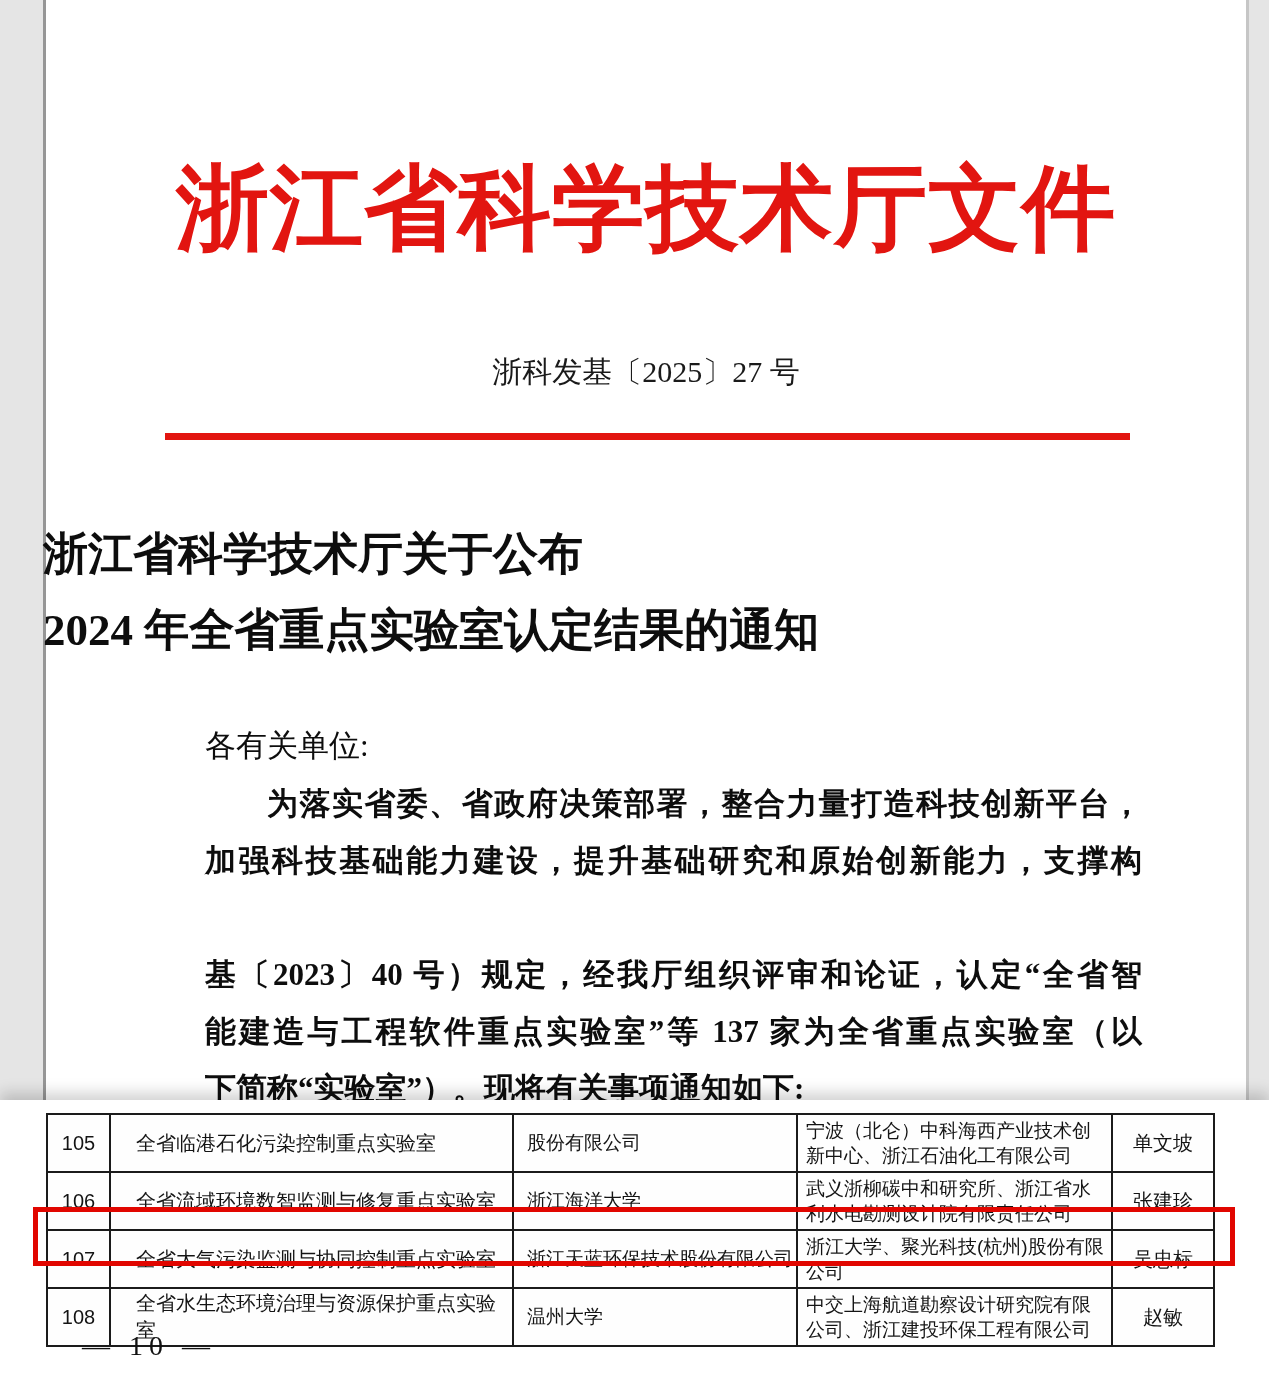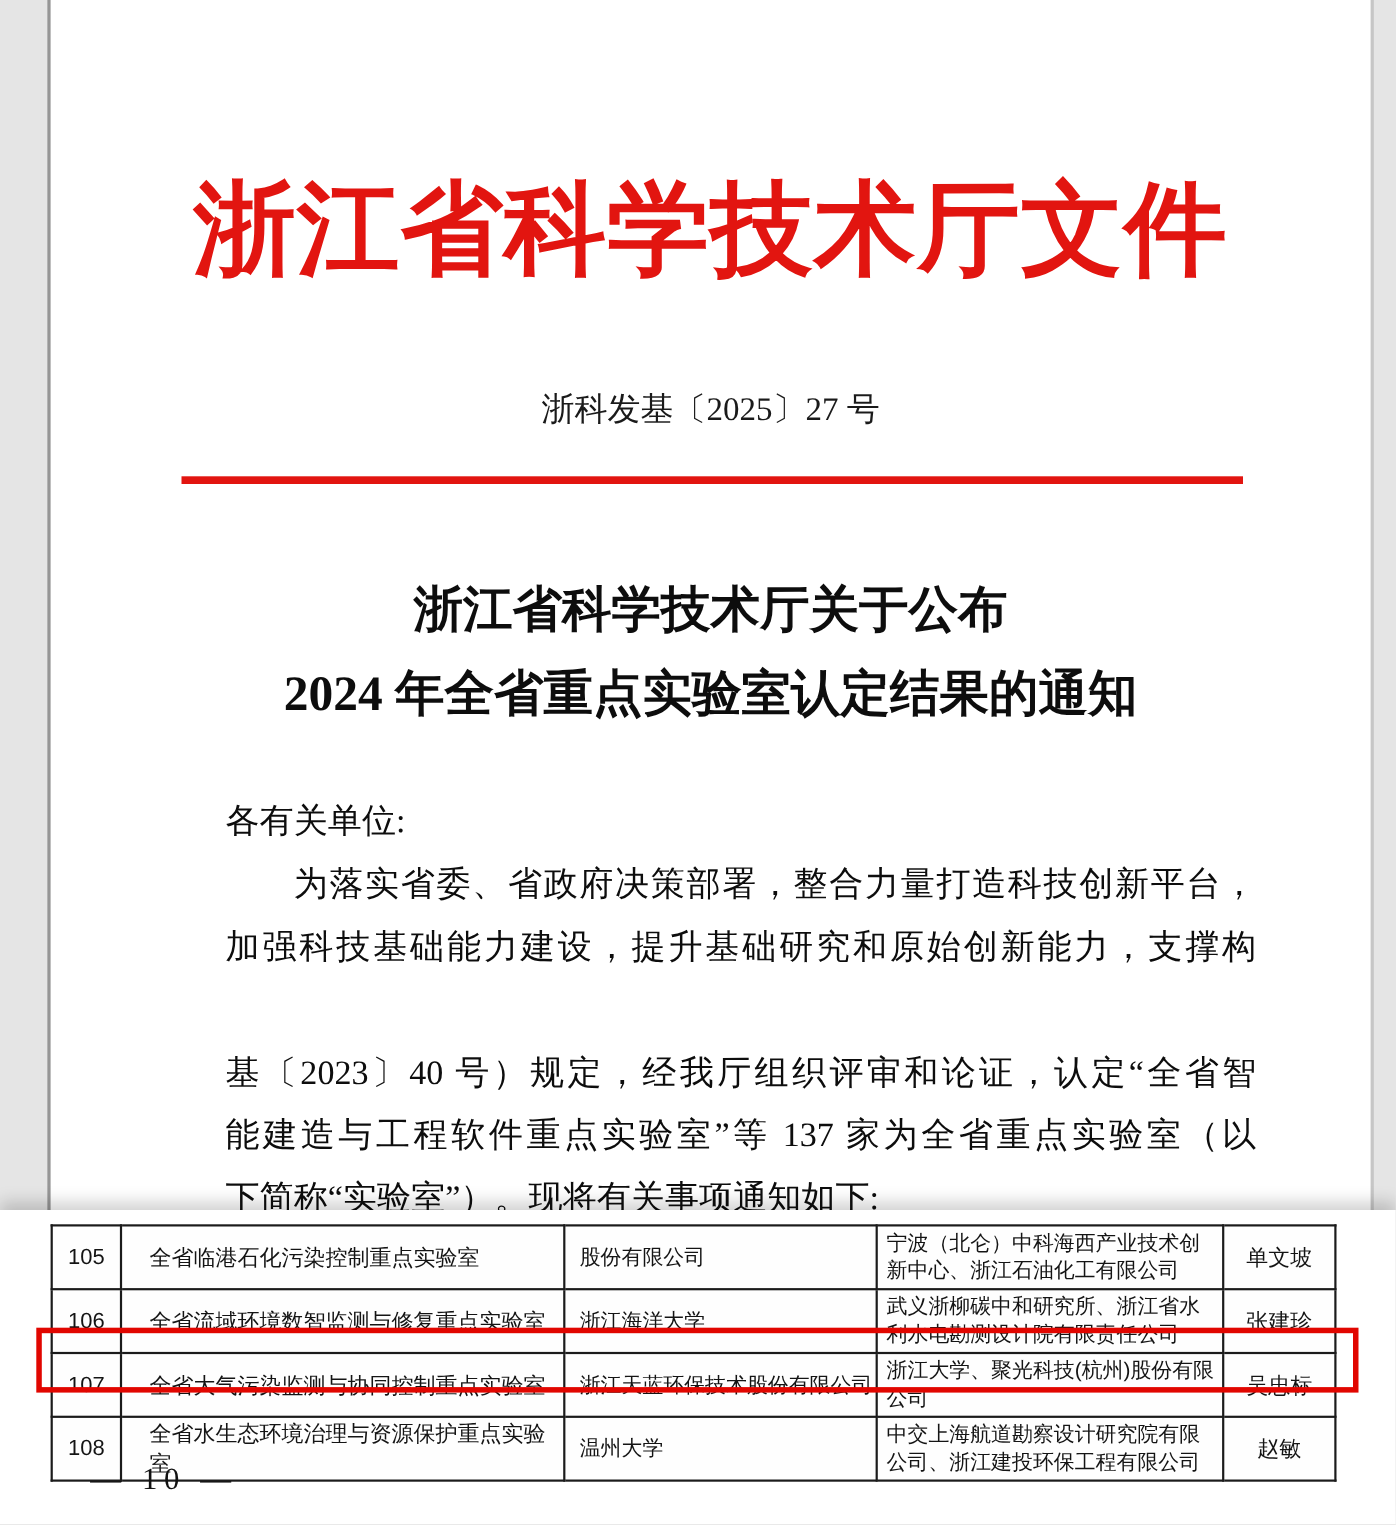--- a/index.html
+++ b/index.html
@@ -46,21 +46,21 @@
     position: absolute;
     left: 165px; top: 433px;
     width: 965px; height: 7px;
     background: #e21510;
     z-index: 2;
   }
   .notice-title {
     position: absolute;
     left: 43px;
     width: 1206px;
-    text-align: center;
+    text-align: left;
     font-size: 45px;
     font-weight: bold;
     color: #0d0d0d;
     z-index: 2;
     white-space: nowrap;
   }
   .notice-title.line1 { top: 524px; }
   .notice-title.line2 { top: 600px; }
   .salutation {
     position: absolute;
@@ -72,20 +72,21 @@
   .body-line {
     position: absolute;
     left: 205px;
     width: 937px;
     font-size: 31px;
     color: #0d0d0d;
     text-align: justify;
     text-align-last: justify;
     z-index: 2;
     white-space: nowrap;
+    font-weight: bold;
   }
   .body-line.indent { padding-left: 62px; }
   .body-line.last { text-align: left; text-align-last: left; }
   .bl0 { top: 783px; }
   .bl1 { top: 840px; }
   .bl2 { top: 897px; }
   .bl3 { top: 954px; }
   .bl4 { top: 1011px; }
   .bl5 { top: 1068px; }
   .table-overlay {

